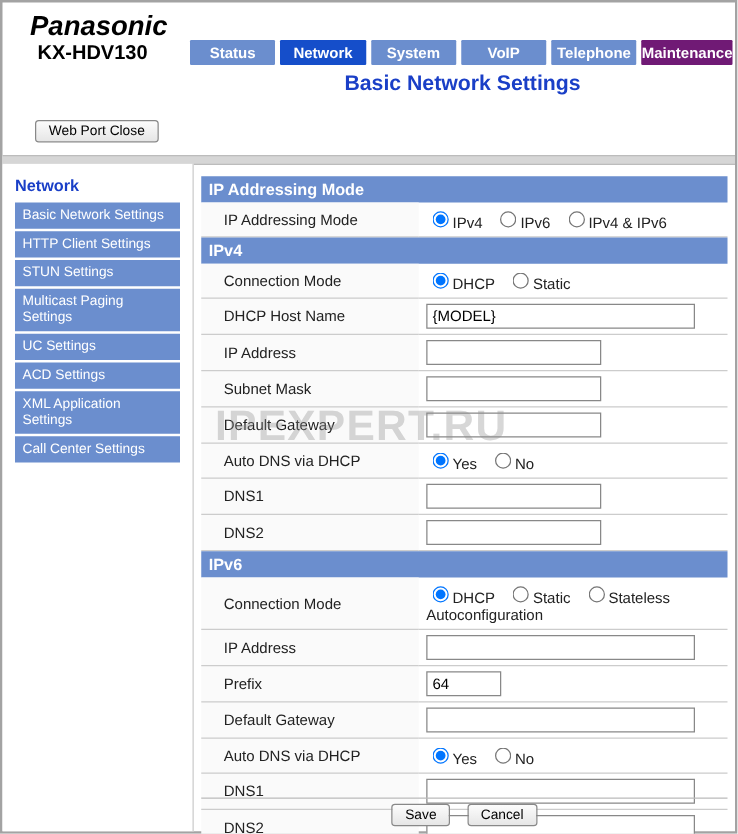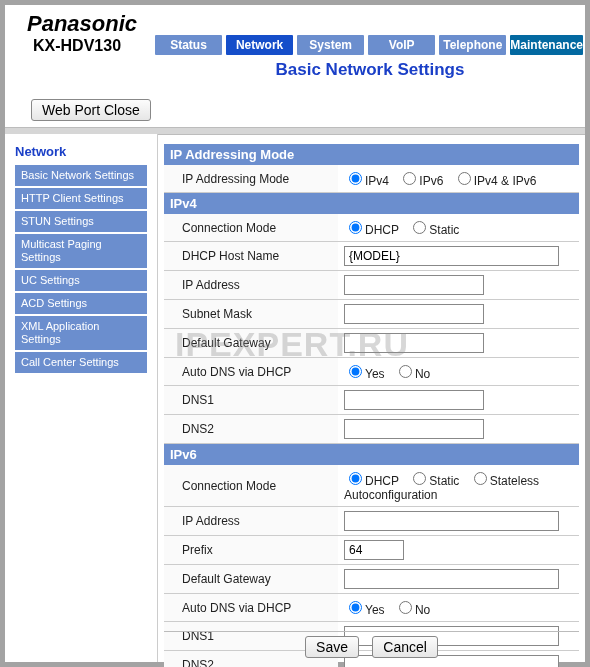--- a/index.html
+++ b/index.html
@@ -1,29 +1,29 @@
 <!DOCTYPE html>
 <html><head>
 <meta charset="utf-8">
 <style>
   html,body { margin:0; padding:0; font-family: Arial, Helvetica, sans-serif; font-size:12px; background:#f0f0f0; }
-  #page { width:590px; height:667px; background:#fff; border:5px solid #a3a3a3; position:relative; box-sizing:border-box; }
+  #page { width:590px; height:667px; background:#fff; border:2px solid #a3a3a3; position:relative; box-sizing:border-box; }
   
   #logo { position:absolute; left:22px; top:6px; font-style:italic; font-weight:bold; font-size:22px; letter-spacing:0px; color:#000; }
   #model { position:absolute; left:28px; top:32px; font-weight:bold; font-size:16px; color:#000;}
   
   #tabs { position:absolute; left:150px; top:30px; right:2px; height:20px; display:flex; gap:4px; }
   .tab { flex:1; background:#6b8ece; color:#fff; font-weight:bold; text-align:center; line-height:20px; font-size:12px; border-radius:1px; cursor:pointer; }
   .tab.active { background:#154eca; }
-  .tab.light { background:#0369a1; }
+  .tab.light { background:#701a75; }
   
   #page-title { position:absolute; left:150px; right:0; top:55px; text-align:center; color:#1a3fc7; font-weight:bold; font-size:17px; }
   
   #webportclose { position:absolute; left:26px; top:94px; }
-  .btn { font-size:14px; padding:2px 10px; border:1px solid #888; border-radius:3px; background:linear-gradient(#fcfcfc,#e6e6e6); cursor:pointer;text-align:right; }
+  .btn { font-size:11px; padding:2px 10px; border:1px solid #888; border-radius:3px; background:linear-gradient(#fcfcfc,#e6e6e6); cursor:pointer;text-align:right; }
   
   #divider { position:absolute; left:0; top:122px; right:0; height:6px; background:#d6d6d6; border-top:1px solid #bcbcbc; border-bottom:1px solid #bcbcbc; }
   
   #belowwrap { position:absolute; left:0; top:129px; right:0; bottom:0; display:flex; }
   #sidebar { width:152px; background:#fff; border-right:1px solid #ccc; padding-top:6px;}
   #sidebar-title { color:#1a3fc7; font-weight:bold; font-size:13px; padding:4px 10px 6px 10px; }
   .side-item { display:block; margin:0 10px 2px 10px; padding:4px 6px; background:#6b8ece; color:#fff; font-size:11px; line-height:13px; cursor:pointer; }
   #main { flex:1; padding:10px 6px 2px 6px; position:relative; box-sizing:border-box;}
   .section-header { background:#6b8ece; color:#fff; font-weight:bold; padding:3px 6px; font-size:13px; }
   table.form { width:100%; border-collapse:collapse; }

